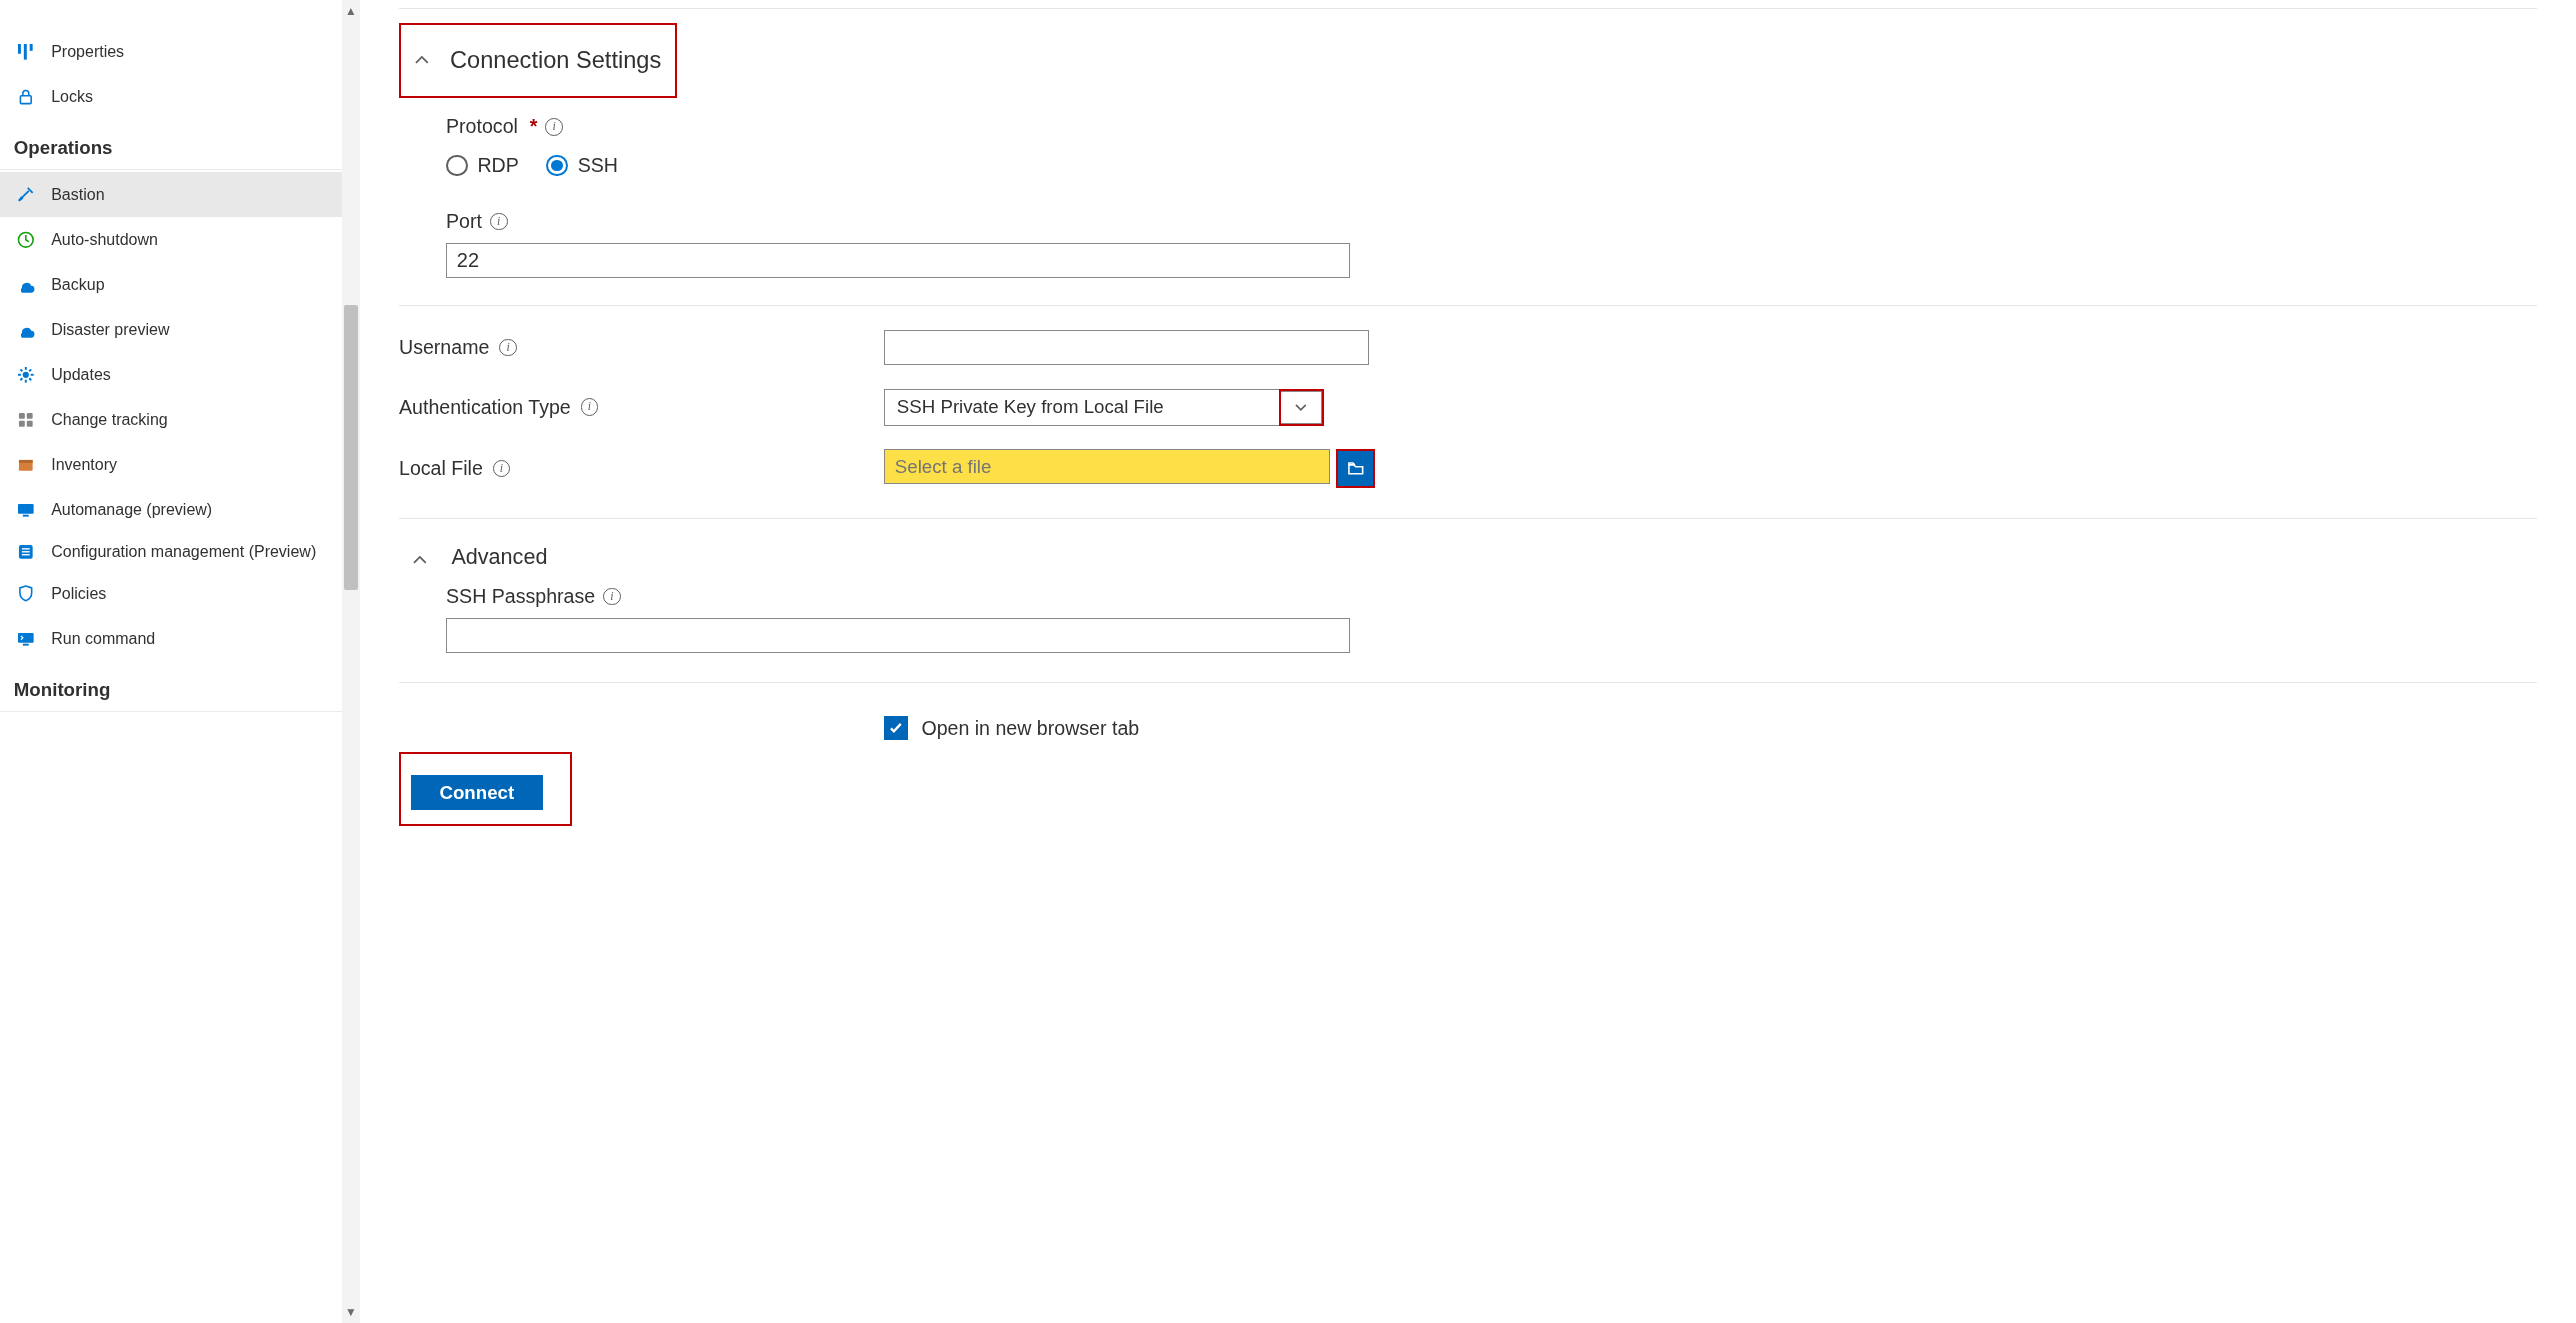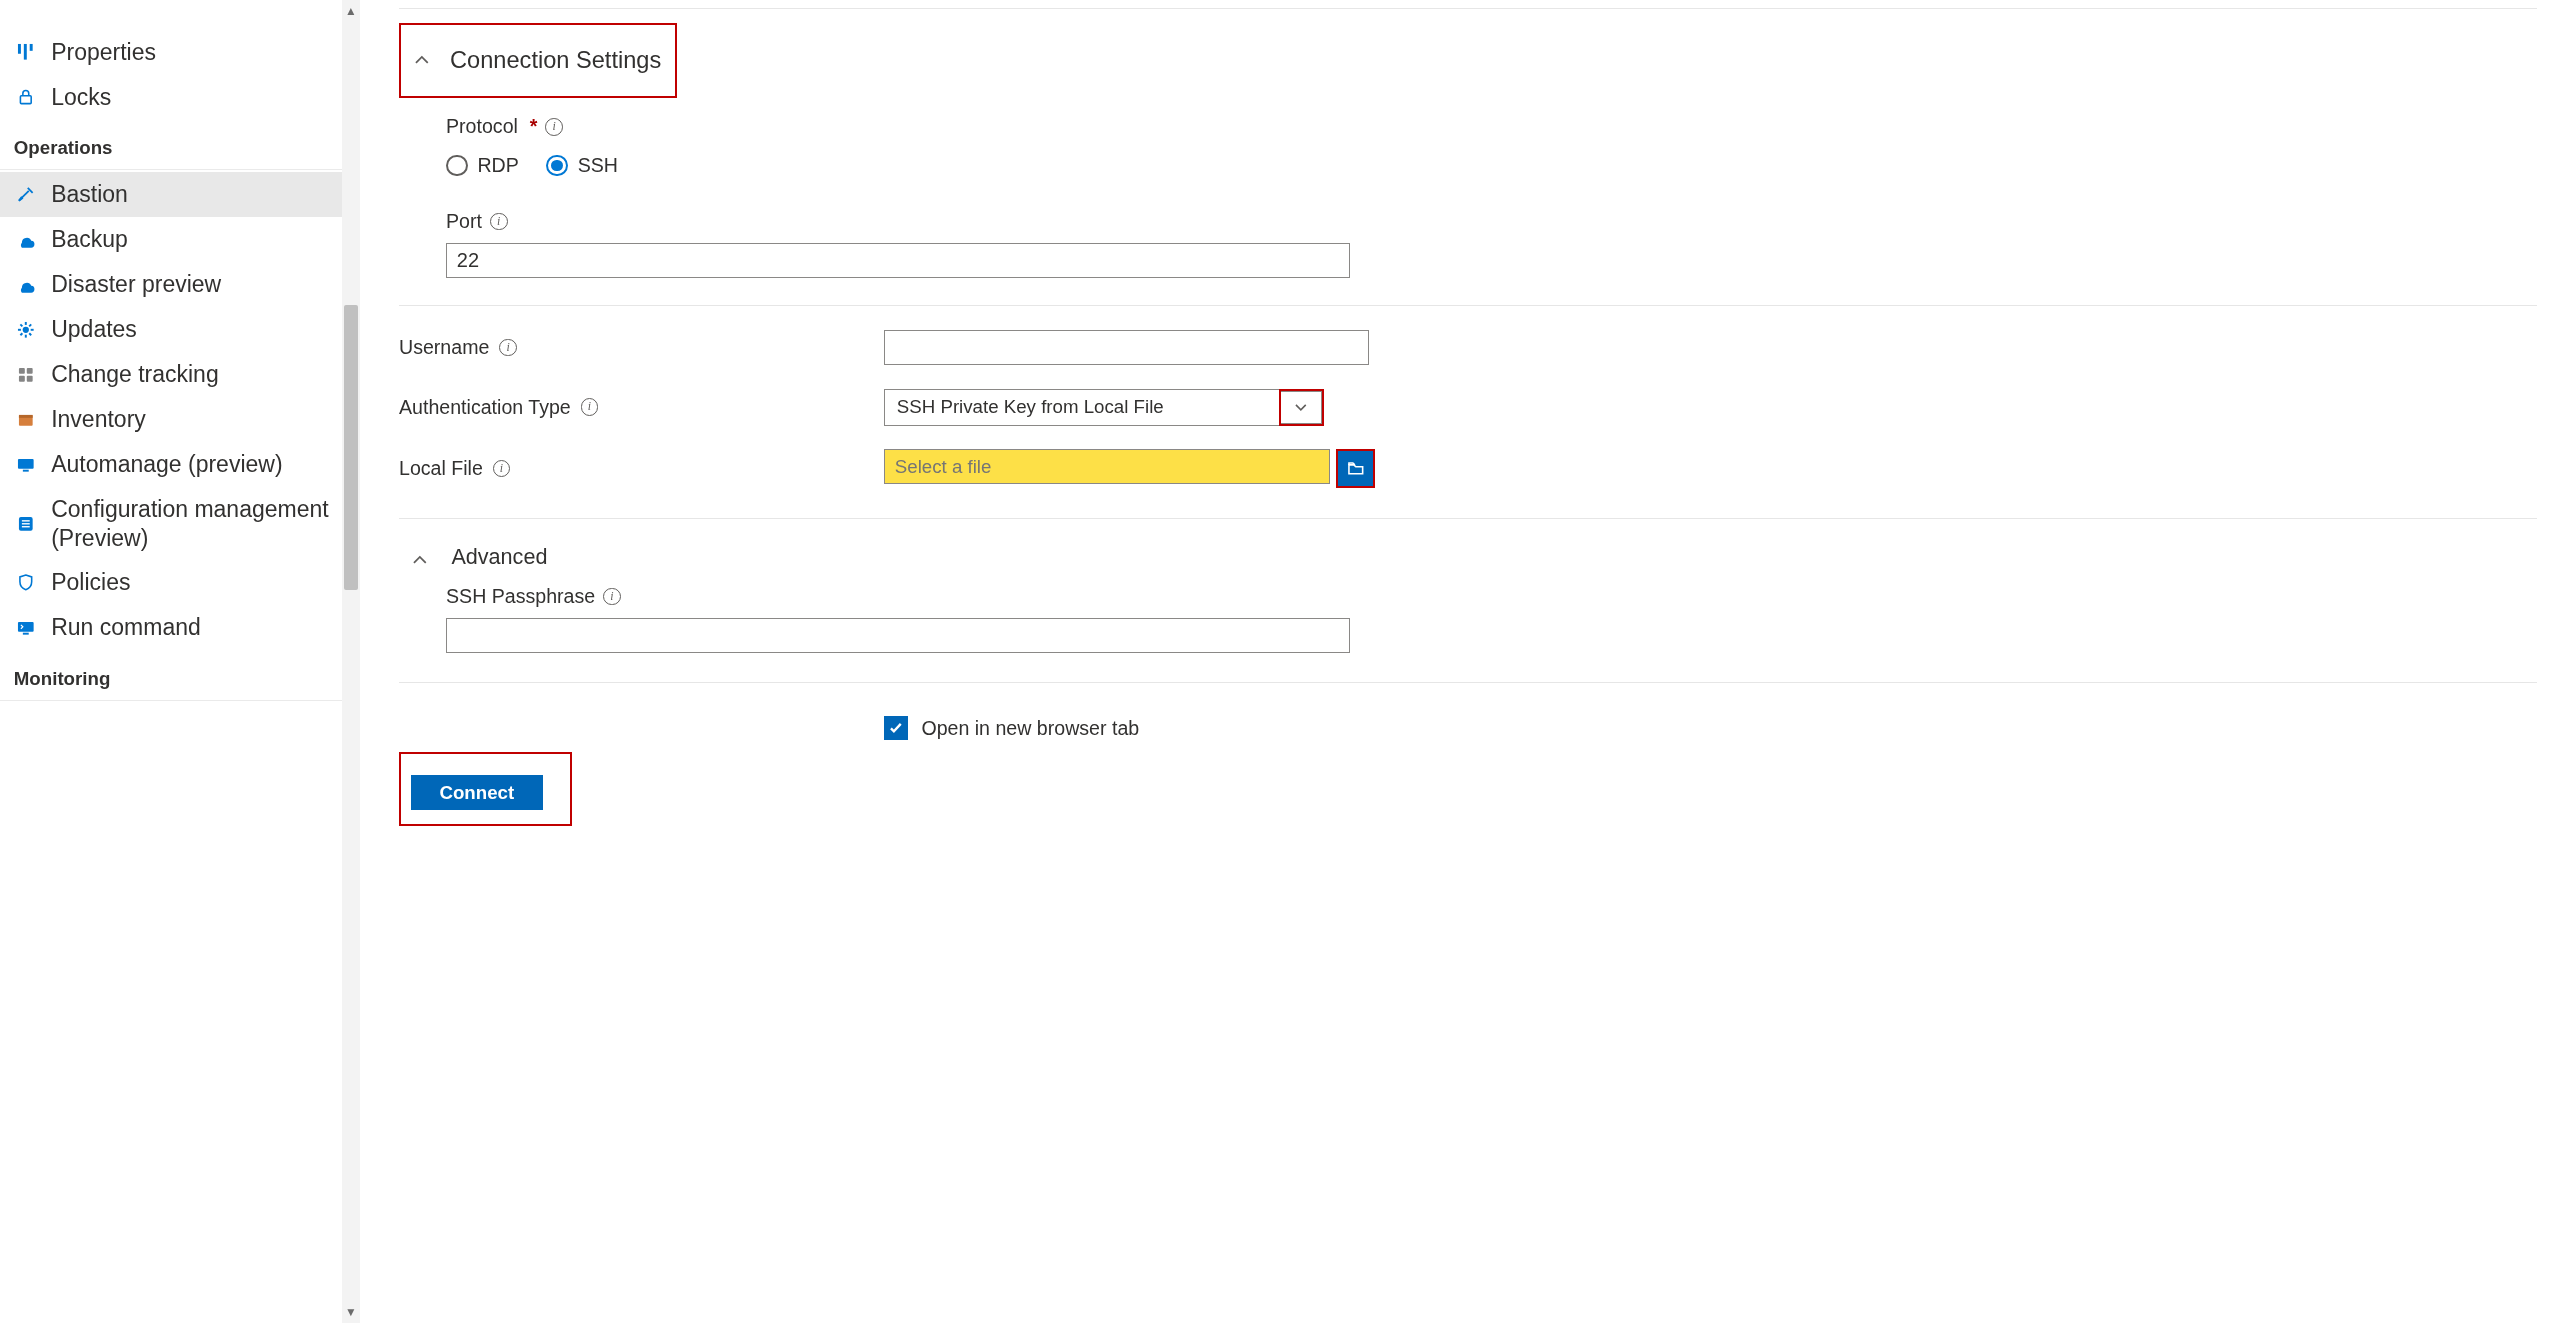--- a/index.html
+++ b/index.html
@@ -18,21 +18,21 @@
   *{box-sizing:border-box;}
   html,body{margin:0;padding:0;font-family:"Segoe UI","Segoe UI Web",-apple-system,BlinkMacSystemFont,sans-serif;color:var(--text);font-size:19.6px;background:#fff;}
   body{width:2576px;height:1323px;overflow:hidden;position:relative;}
 
   
   .sidebar{position:absolute;left:0;top:0;width:342px;height:100%;background:#fff;}
   .side-inner{position:absolute;left:0;top:0;width:100%;height:100%;padding-top:29.5px;}
   .side-item{display:flex;align-items:center;height:45px;padding:0 9.8px 0 13.8px;cursor:pointer;}
   .side-item.active{background:var(--bg-hover);}
   .side-item .icon{width:23.6px;height:23.6px;margin-right:13.8px;flex:0 0 23.6px;display:flex;align-items:center;justify-content:center;}
-  .side-item .lbl{font-size:23px;color:var(--text);white-space:nowrap;}
+  .side-item .lbl{font-size:16px;color:var(--text);white-space:nowrap;}
   .side-heading{font-weight:600;font-size:18.7px;color:var(--text);padding:17.7px 13.8px 7.9px 13.8px;}
   .side-sep{height:1px;background:#eaeaea;margin:2px 0;}
   .side-item.wrap .lbl{white-space:normal;line-height:1.25;}
   .side-item.wrap{height:auto;padding-top:7.9px;padding-bottom:7.9px;}
 
   
   .scroll{position:absolute;left:342px;top:0;width:17.7px;height:100%;background:var(--scroll-track);}
   .scroll .arrow{position:absolute;left:0;width:17.7px;height:21.6px;display:flex;align-items:center;justify-content:center;color:#6b6b6b;font-size:11.8px;}
   .scroll .arrow.up{top:0;}
   .scroll .arrow.down{bottom:0;}
@@ -124,20 +124,29 @@
 
     <div class="side-item active">
       <span class="icon">
         <svg width="19.6" height="19.6" viewBox="0 0 20 20" stroke="#0078d4" stroke-width="1.8" fill="none">
             <path d="M3 16 L13 6"></path>
             <path d="M12 3 L17 8"></path>
             <path d="M6 12 L3 16 L7 13"></path>
           </svg>
       </span>
       <span class="lbl">Bastion</span>
+    </div>
+    <div class="side-item">
+      <span class="icon">
+        <svg width="19.6" height="19.6" viewBox="0 0 20 20" fill="none" stroke="#13a10e" stroke-width="1.6">
+            <circle cx="10" cy="10" r="7.5"></circle>
+            <path d="M10 5v5l3 2"></path>
+          </svg>
+      </span>
+      <span class="lbl">Auto-shutdown</span>
     </div>
     <div class="side-item">
       <span class="icon">
         <svg width="19.6" height="19.6" viewBox="0 0 20 20" fill="#0078d4">
             <path d="M6 13a5 5 0 0 1 9.6-2A3.5 3.5 0 0 1 15 18H6a4 4 0 0 1 0-5z"></path>
           </svg>
       </span>
       <span class="lbl">Backup</span>
     </div>
     <div class="side-item">

